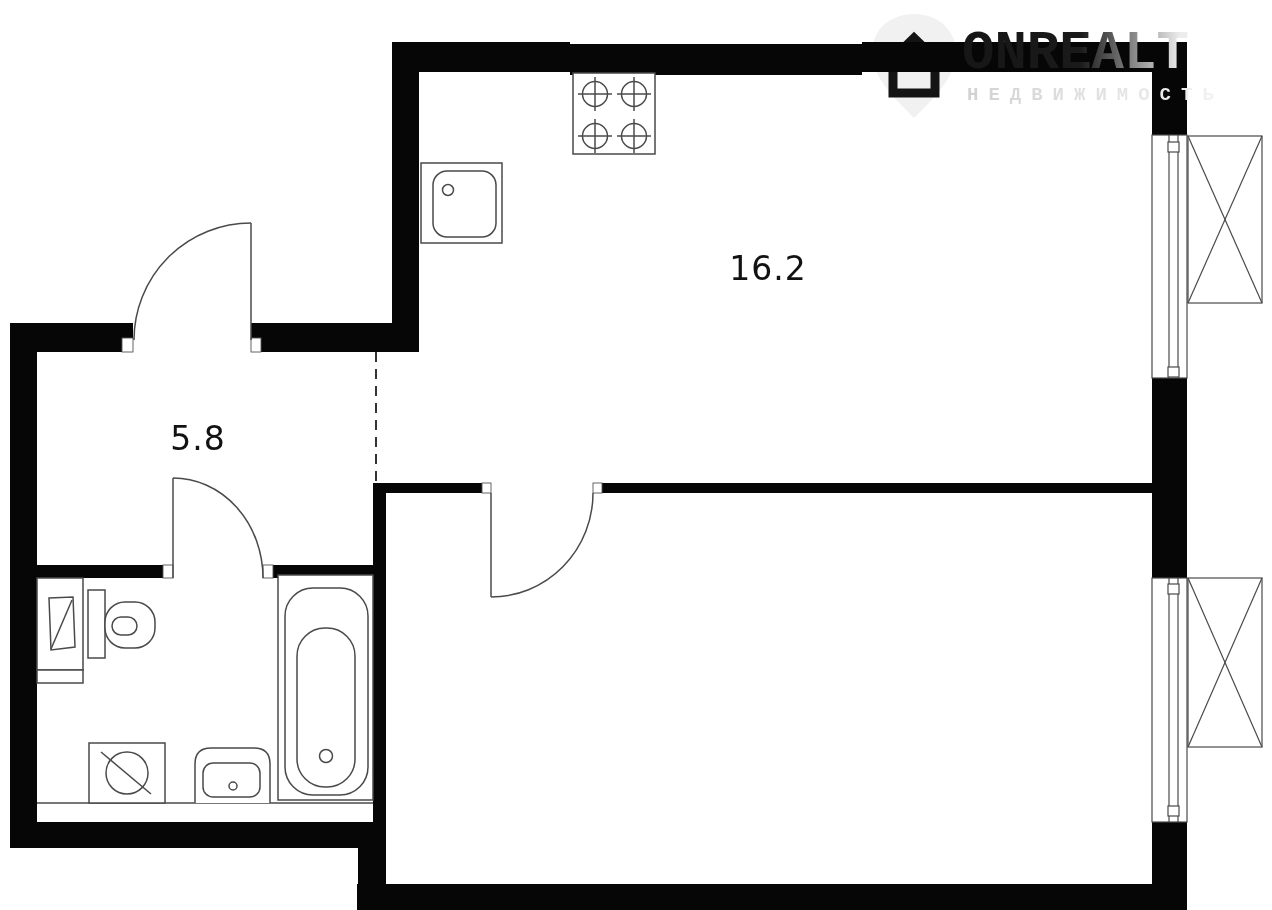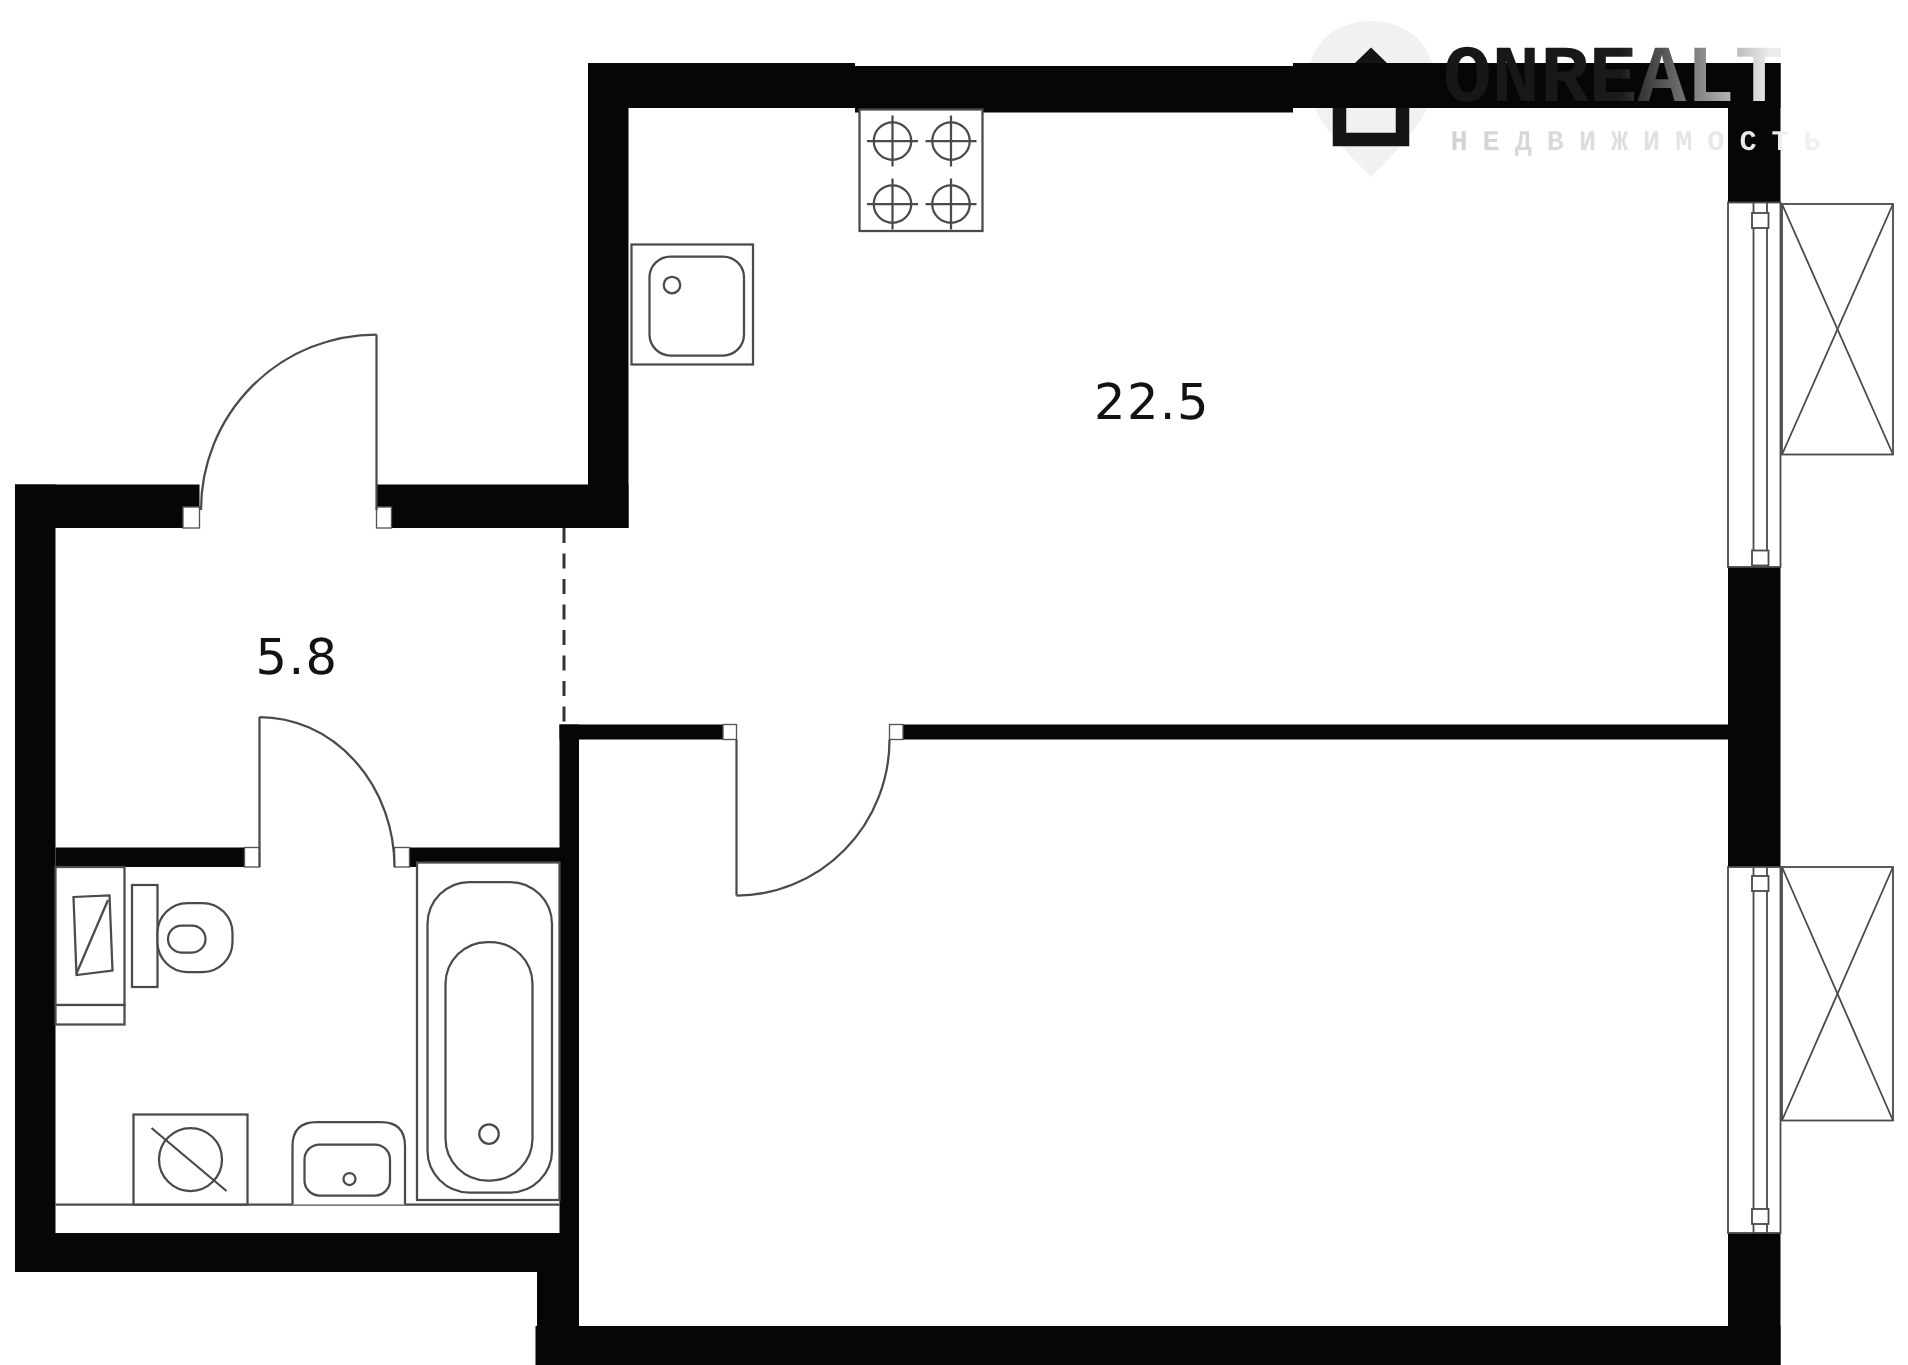--- a/index.html
+++ b/index.html
@@ -172,21 +172,21 @@
         <rect x="1168" y="806" width="11" height="10"></rect>
       </g>
       <g>
         <rect x="1188" y="578" width="74" height="169"></rect>
         <line x1="1188" y1="578" x2="1262" y2="747"></line>
         <line x1="1262" y1="578" x2="1188" y2="747"></line>
       </g>
     </g>
   </svg>
 
-  <div class="room-label" style="left:768px;top:268px;">22.5</div>
+  <div class="room-label" style="left:768px;top:268px;">16.2</div>
   <div class="room-label" style="left:198px;top:438px;">5.8</div>
 
   <div class="logo">
     <div class="logo-brand">ONREALT</div>
     <div class="logo-subtitle">НЕДВИЖИМОСТЬ</div>
   </div>
 
 </div>
 
 </body></html>

